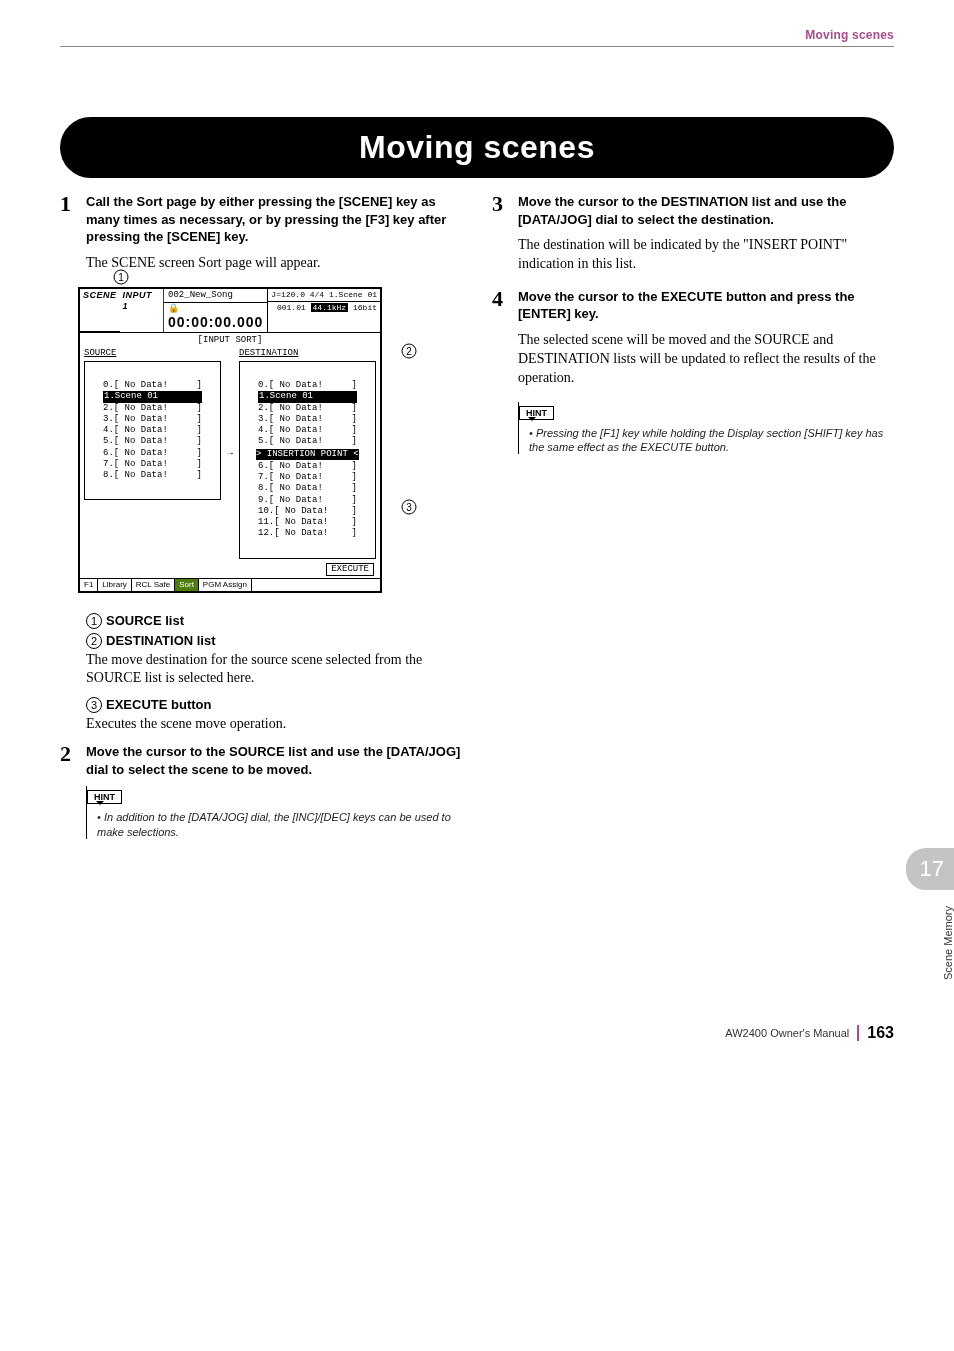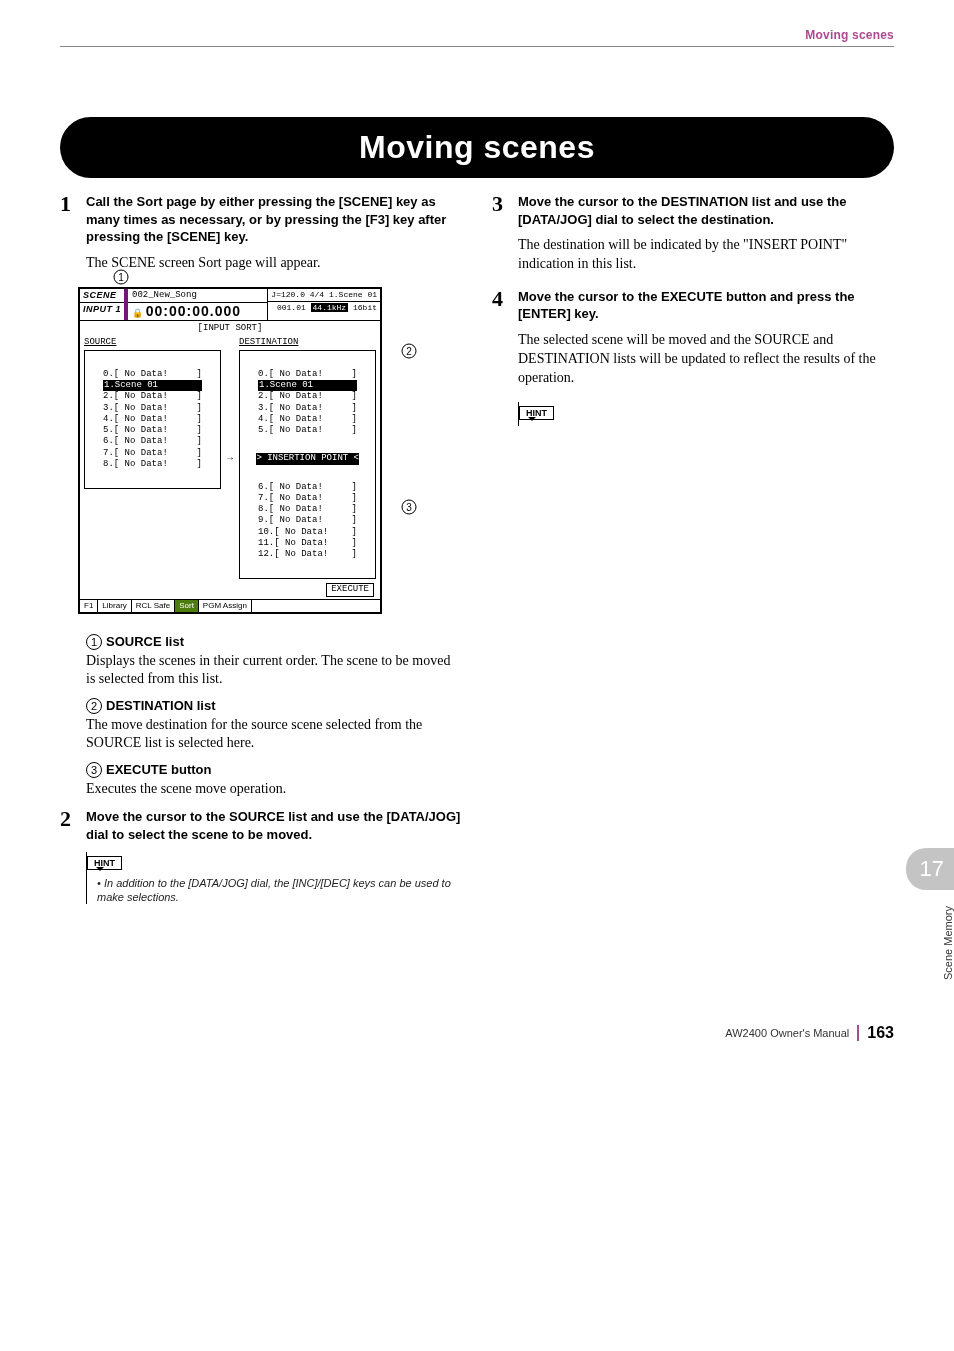--- a/index.html
+++ b/index.html
@@ -11,39 +11,39 @@
 .cols{display:flex;gap:30px}
 .col{flex:1;min-width:0}
 .step{display:flex;margin:0 0 8px;align-items:flex-start}
 .step-num{font-family:"Times New Roman",serif;font-weight:bold;font-size:22px;width:26px;flex:none;line-height:1}
 .step-body{font-family:Arial,sans-serif;font-weight:bold;font-size:13px;line-height:1.35}
 .step-text{font-family:"Times New Roman",serif;font-size:14px;margin:4px 0 14px 26px;line-height:1.35}
 .screenshot{margin:10px 0 20px 18px;font-family:"Courier New",monospace;font-size:10px;line-height:1.25;position:relative}
 .callout-svg{position:absolute}
 .screen-box{border:2px solid #000;background:#fff}
 .sb-header{display:flex;border-bottom:1px solid #000;font-size:9px}
-.sb-header-left{display:flex;flex-direction:column;border-right:4px solid #701a75}
+.sb-header-left{display:flex;flex-direction:row;border-right:1px solid #701a75}
 .sb-hl{border-bottom:1px solid #000;padding:1px 3px;font-weight:bold;font-style:italic;font-family:Arial,sans-serif;letter-spacing:0.5px}
 .sb-hl2{padding:1px 3px;font-weight:bold;font-style:italic;font-family:Arial,sans-serif;letter-spacing:0.5px}
 .sb-header-mid{flex:1;display:flex;flex-direction:column}
 .sb-song{border-bottom:1px solid #000;padding:1px 4px}
 .sb-time{padding:0 4px;font-family:Arial,sans-serif}
 .sb-time .big{font-size:14px;font-weight:bold;letter-spacing:1px}
 .sb-header-right{display:flex;flex-direction:column;text-align:right;border-left:1px solid #000;font-size:8px}
 .sb-hr{border-bottom:1px solid #000;padding:1px 3px;white-space:nowrap}
 .sb-hr2{padding:1px 3px}
 .sb-hr2 span.inv{background:#000;color:#fff;padding:0 2px}
 .sort-label{text-align:center;font-size:9px;padding:2px 0}
 .lists-row{display:flex;padding:0 4px 4px}
 .list-col{flex:1}
 .list-header{text-decoration:underline;font-size:9px;margin-bottom:2px}
 .list-box{border:1px solid #000;padding:18px;font-size:9px}
 .list-box .row{display:flex;justify-content:space-between;white-space:nowrap}
 .list-box .sel{background:#000;color:#fff;padding:0 1px}
-.list-box .ins{background:#000;color:#fff;text-align:right;margin:17px -2px}
+.list-box .ins{background:#000;color:#fff;text-align:left;margin:1px -2px}
 .arrow-mid{display:flex;align-items:center;justify-content:center;width:18px;font-weight:bold}
 .exec-row{text-align:right;padding:0 6px 2px;font-size:9px}
 .exec-btn{border:1px solid #000;padding:0 4px;display:inline-block}
 .tabs-row{display:flex;font-size:8px;border-top:1px solid #000}
 .tabs-row span{border-right:1px solid #000;padding:1px 4px;font-family:Arial,sans-serif}
 .tabs-row span.sel{background:#4d7c0f;color:#fff}
 .circ-label{font-family:Arial,sans-serif;font-size:11px;display:inline-block;width:14px;height:14px;border:1px solid #000;border-radius:50%;text-align:center;line-height:14px;margin-right:4px;font-weight:normal}
 .def-title{font-family:Arial,sans-serif;font-weight:bold;font-size:13px;margin:4px 0 2px 26px}
 .def-text{font-family:"Times New Roman",serif;font-size:14px;margin:0 0 10px 26px;line-height:1.3}
 .hint-box{margin:6px 0 18px 26px;border-left:1px solid #000;padding-left:10px;position:relative}
@@ -215,21 +215,20 @@
             <span>F1</span>
             <span>Library</span>
             <span>RCL Safe</span>
             <span class="sel">Sort</span>
             <span>PGM Assign</span>
           </div>
         </div>
       </div>
 
       <div class="def-title"><span class="circ-label">1</span><span>SOURCE list</span></div>
-      <div class="def-text">Displays the scenes in their current order. The scene to be moved is selected from this list.</div>
       <div class="def-title"><span class="circ-label">2</span><span>DESTINATION list</span></div>
       <div class="def-text">The move destination for the source scene selected from the SOURCE list is selected here.</div>
       <div class="def-title"><span class="circ-label">3</span><span>EXECUTE button</span></div>
       <div class="def-text">Executes the scene move operation.</div>
 
       <div class="step">
         <div class="step-num">2</div>
         <div class="step-body">Move the cursor to the SOURCE list and use the [DATA/JOG] dial to select the scene to be moved.</div>
       </div>
       <div class="hint-box">
@@ -246,20 +245,21 @@
       <div class="step-text">The destination will be indicated by the "INSERT POINT" indication in this list.</div>
 
       <div class="step">
         <div class="step-num">4</div>
         <div class="step-body">Move the cursor to the EXECUTE button and press the [ENTER] key.</div>
       </div>
       <div class="step-text">The selected scene will be moved and the SOURCE and DESTINATION lists will be updated to reflect the results of the operation.</div>
 
       <div class="hint-box">
         <div class="hint-label">HINT</div>
+        <div class="hint-text">• <span>Pressing the [F1] key while holding the Display section [SHIFT] key has the same effect as the EXECUTE button.</span></div>
       </div>
     </div>
   </div>
 
   <div class="side-tab">
     <div class="chapter-pill">17</div>
     <div class="chapter-label">Scene Memory</div>
   </div>
 
   <div class="footer">

